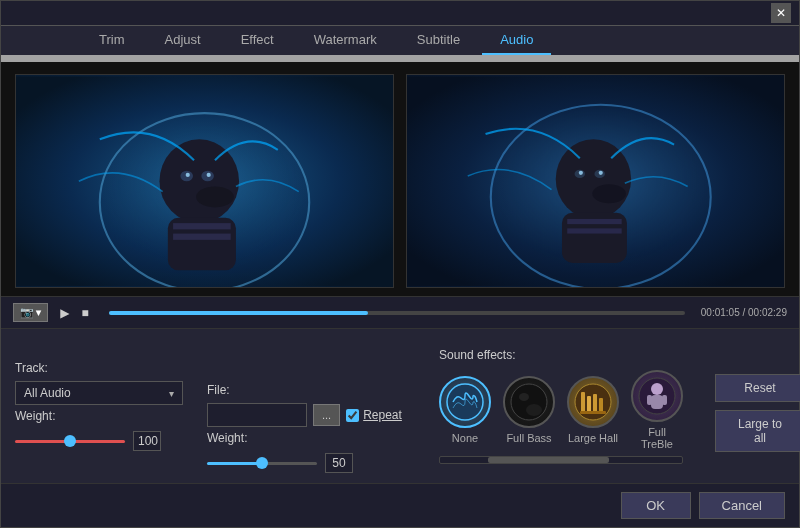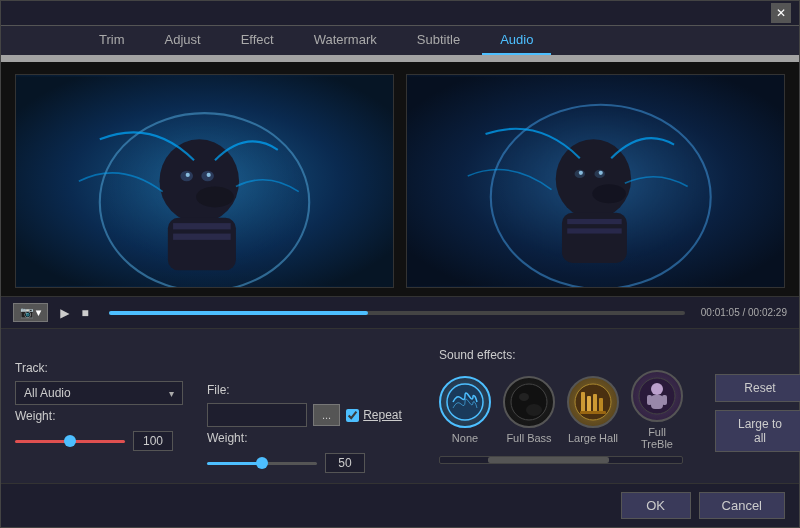--- a/index.html
+++ b/index.html
@@ -214,21 +214,21 @@
     .slider-vol {
       background: linear-gradient(to right, #e05050 0%, #e05050 100%);
     }
     .slider-weight {
       background: linear-gradient(to right, #4dbfff 0%, #4dbfff 50%, #555 50%);
     }
     .slider-value {
       background: #1e1e2e;
       border: 1px solid #555;
       color: #ccc;
-      width: 40px;
+      width: 28px;
       text-align: center;
       padding: 2px 4px;
       font-size: 12px;
     }
     
     .file-section {
       display: flex;
       flex-direction: column;
       gap: 4px;
       min-width: 200px;

